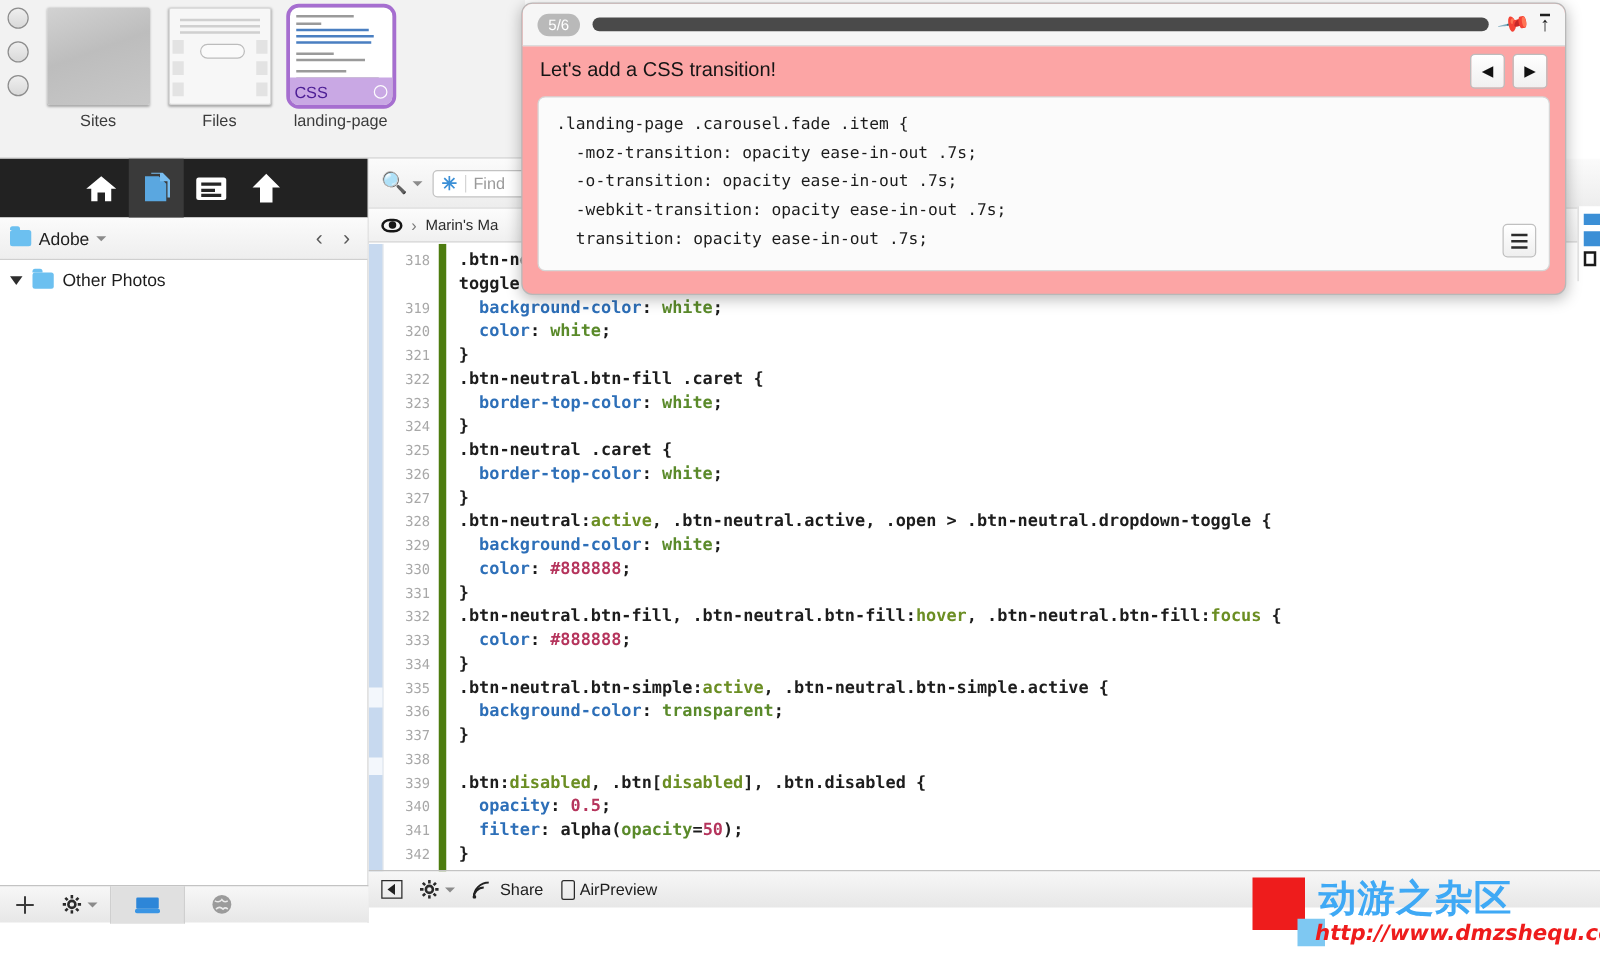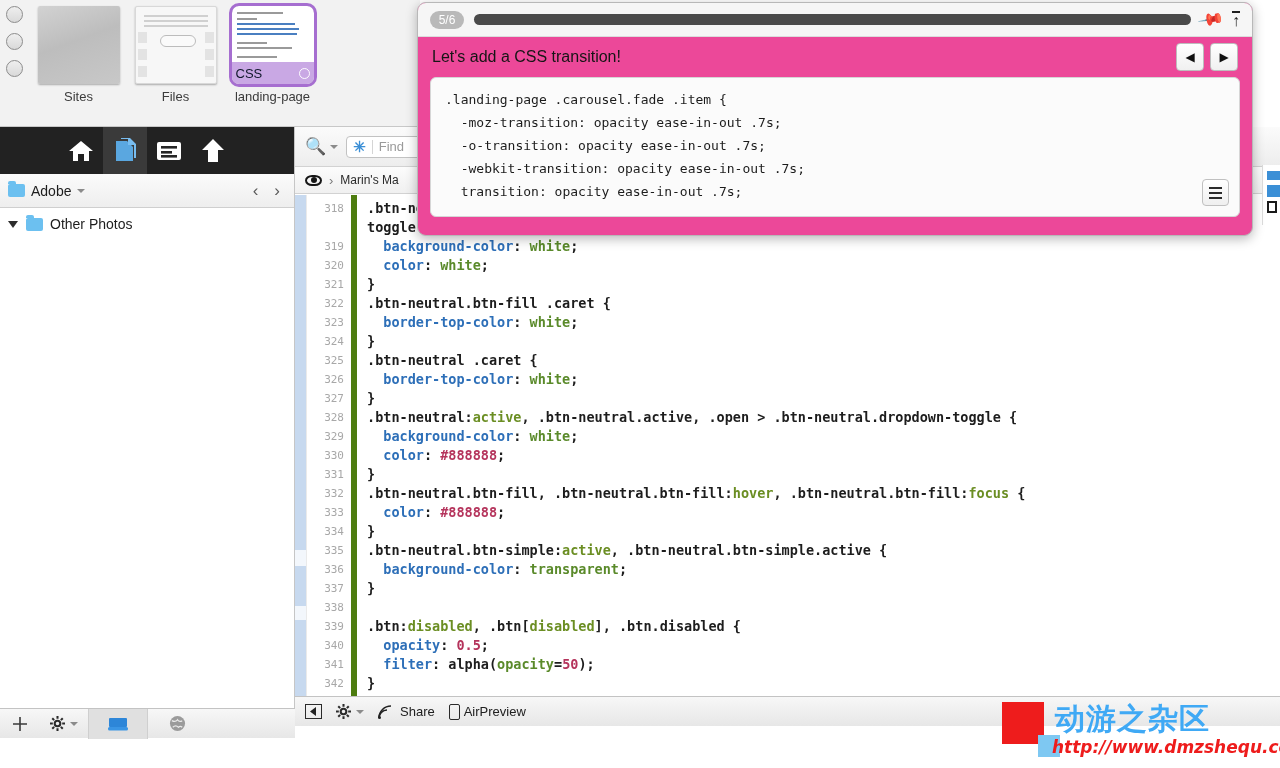--- a/index.html
+++ b/index.html
@@ -63,21 +63,21 @@
   .tb-index .dark { position:absolute; left: 22px; right: 22px; top: 60px; height: 8px; background:#2b2b2b; }
   
   .tb-css { background: #fff; }
   .tb-css .cl { position:absolute; left: 5px; height: 2px; }
   .badge-bar {
     position: absolute; left: 0; right: 0; bottom: 0; height: 22px;
     display: flex; align-items: center; padding: 0 4px;
     font-size: 13px; color: #ffffff;
   }
   .badge-html { background: #6cb6e8; }
-  .badge-css  { background: #c9a8e4; color: #0f172a; }
+  .badge-css  { background: #c9a8e4; color: #4c1d95; }
   .badge-ring {
     margin-left: auto; width: 11px; height: 11px; border-radius: 50%;
     border: 1.5px solid rgba(255,255,255,.9);
   }
   .badge-css .badge-ring { border-color: rgba(255,255,255,.95); }
   .thumb-selected {
     outline: 3px solid #a66ed0; border-radius: 7px;
   }
 
   
@@ -238,21 +238,21 @@
     position:absolute; right:0; top: 165px; width: 18px; height: 60px;
     background:#ffffff; border-left:1px solid #dcdcdc;
   }
   .right-peek .b1 { position:absolute; left:4px; top:6px; width:14px; height:9px; background:#3b8fd6; }
   .right-peek .b2 { position:absolute; left:4px; top:20px; width:14px; height:12px; background:#3b8fd6; }
   .right-peek .b3 { position:absolute; left:4px; top:36px; width:10px; height:12px; border:2px solid #1a1a1a; }
 
   
   .popup {
     position:absolute; left: 417px; top: 2px; width: 836px; height: 234px;
-    background: #ec4899; border: 1px solid #b8b8b8; border-radius: 9px;
+    background: #fca5a5; border: 1px solid #b8b8b8; border-radius: 9px;
     box-shadow: 0 3px 12px rgba(0,0,0,.28);
     overflow: hidden;
   }
   .pp-header {
     height: 34px; display:flex; align-items:center; gap: 10px; padding: 0 12px;
     border-bottom: 1px solid #dcdcdc; background:#f6f6f6;
   }
   .pp-counter {
     background: #b9b9b9; color:#fff; font-size: 12px; border-radius: 10px;
     padding: 2px 8px; min-width: 34px; text-align:center;

